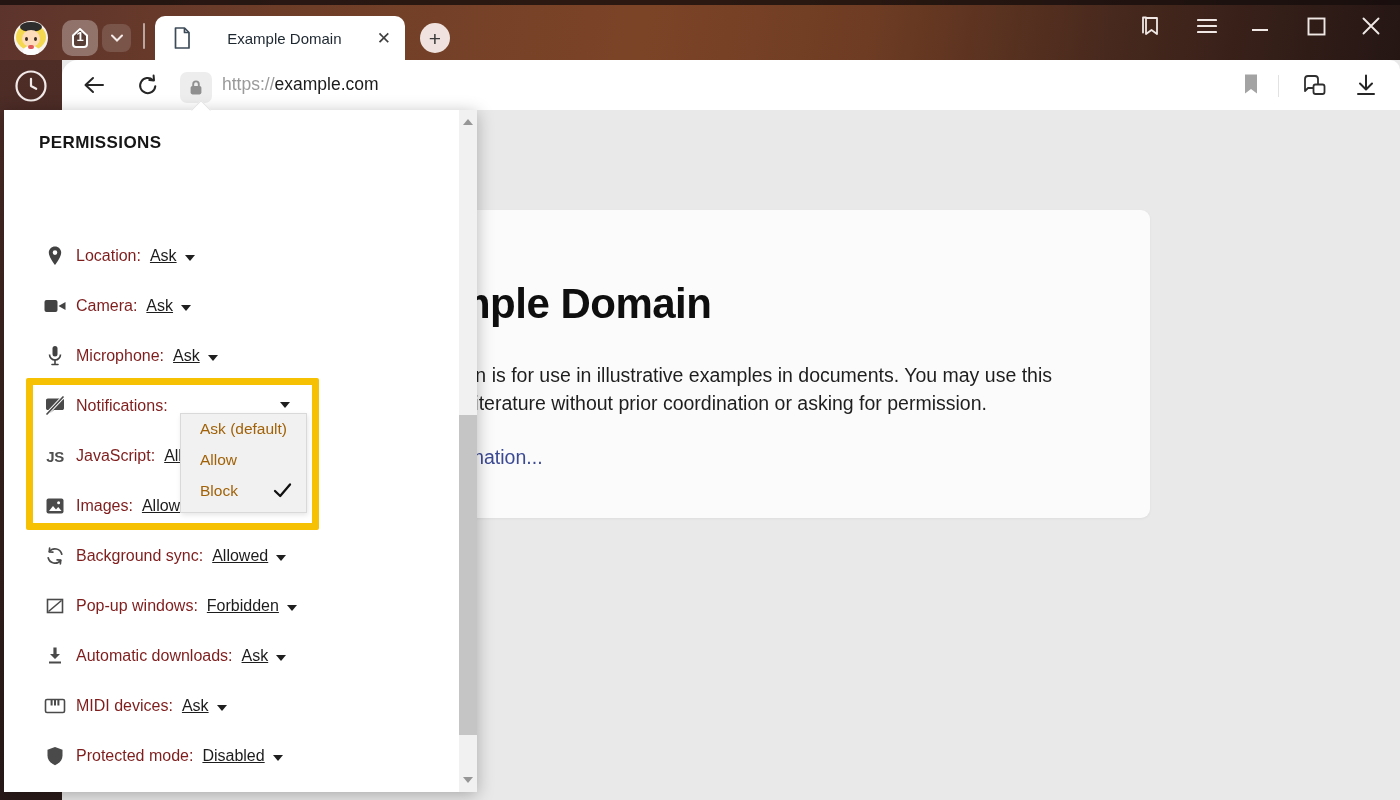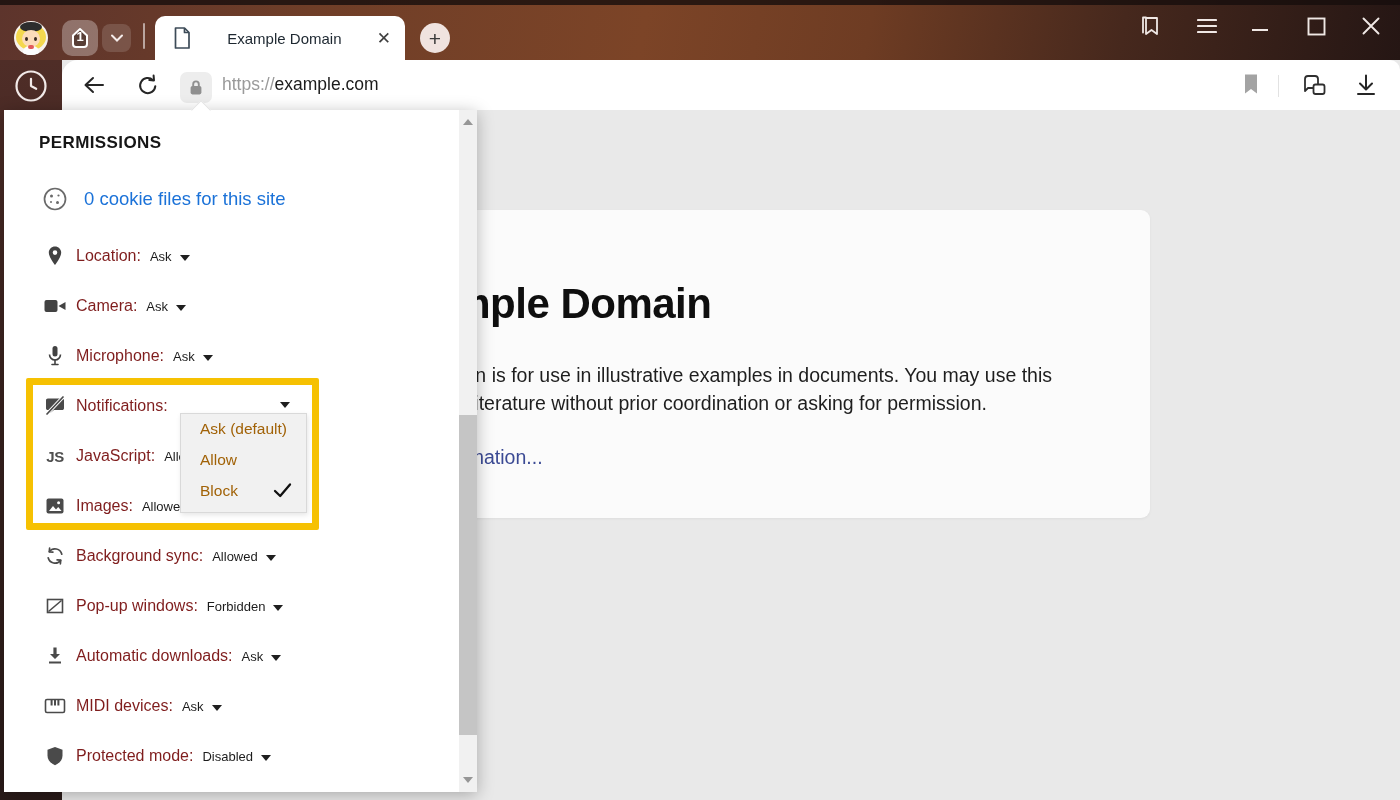--- a/index.html
+++ b/index.html
@@ -74,21 +74,21 @@
     transform:rotate(45deg); border-left:1px solid #e3e3e3; border-top:1px solid #e3e3e3; }
   .panel-title { position:absolute; left:35px; top:23px; font-size:17px; font-weight:700;
     letter-spacing:.4px; color:#161616; }
   .cookie-row { position:absolute; left:38px; top:76px; display:flex; align-items:center; }
   .cookie-row .lnk { margin-left:16px; font-size:18.5px; color:#1b72d8; text-decoration:none; }
 
   .rows { position:absolute; left:0; top:121px; width:440px; }
   .prow { position:relative; height:50px; display:flex; align-items:center; }
   .prow .ric { width:22px; margin-left:40px; display:flex; justify-content:center; }
   .prow .lbl { margin-left:10px; font-size:16px; color:#7f1d1d; }
-  .prow .val { margin-left:9px; font-size:13px; color:#1c1c1c; }
+  .prow .val { margin-left:9px; font-size:16px; color:#1c1c1c;text-decoration:underline; }
   .caret-dn { width:0; height:0; border-left:5px solid transparent; border-right:5px solid transparent;
     border-top:6px solid #1f1f1f; margin-left:8px; margin-top:3px; }
   .row-notifications .caret-dn { position:absolute; left:276px; top:21px; margin:0; }
   .js-glyph { font-size:15px; font-weight:700; color:#4f4f4f; letter-spacing:-.5px; }
 
   
   .dropdown { position:absolute; left:176px; top:303px; width:127px; height:100px; background:#f1f1f1;
     border:1px solid #d9d9d9; box-shadow:1px 2px 5px rgba(0,0,0,.10); z-index:12; }
   .dd-item { position:relative; height:31px; padding:6px 0 0 19px; font-size:15.5px; color:#a16207; }
   .dd-check { position:absolute; right:14px; top:6px; }
@@ -231,30 +231,20 @@
       <div class="para">This domain is for use in illustrative examples in documents. You may use this</div>
       <div class="para" style="margin-top:0">domain in literature without prior coordination or asking for permission.</div>
       <a class="more" href="#">More information...</a>
     </div>
   </div>
 
   <div class="panel">
     <div class="caret-up"></div>
     <div class="panel-title">PERMISSIONS</div>
 
-    <div class="cookie-row">
-      <svg width="26" height="26" viewBox="0 0 26 26">
-        <circle cx="13" cy="13" r="10.5" fill="none" stroke="#6a6a6a" stroke-width="1.7"></circle>
-        <circle cx="9.5" cy="10" r="1.5" fill="#6a6a6a"></circle>
-        <circle cx="15.5" cy="16.5" r="1.5" fill="#6a6a6a"></circle>
-        <circle cx="16.5" cy="9.5" r="1.1" fill="#6a6a6a"></circle>
-        <circle cx="9" cy="16" r="1" fill="#6a6a6a"></circle>
-      </svg>
-      <a class="lnk" href="#">0 cookie files for this site</a>
-    </div>
 
     <div class="rows">
 
       <div class="prow">
         <span class="ric">
           <svg width="20" height="22" viewBox="0 0 20 22">
               <path d="M10 1.5c-3.4 0-6.2 2.7-6.2 6.1 0 4.6 6.2 12.4 6.2 12.4s6.2-7.8 6.2-12.4c0-3.4-2.8-6.1-6.2-6.1zm0 8.4a2.3 2.3 0 1 1 0-4.6 2.3 2.3 0 0 1 0 4.6z" fill="#424242"></path>
             </svg>
         </span>
         <span class="lbl">Location:</span>

